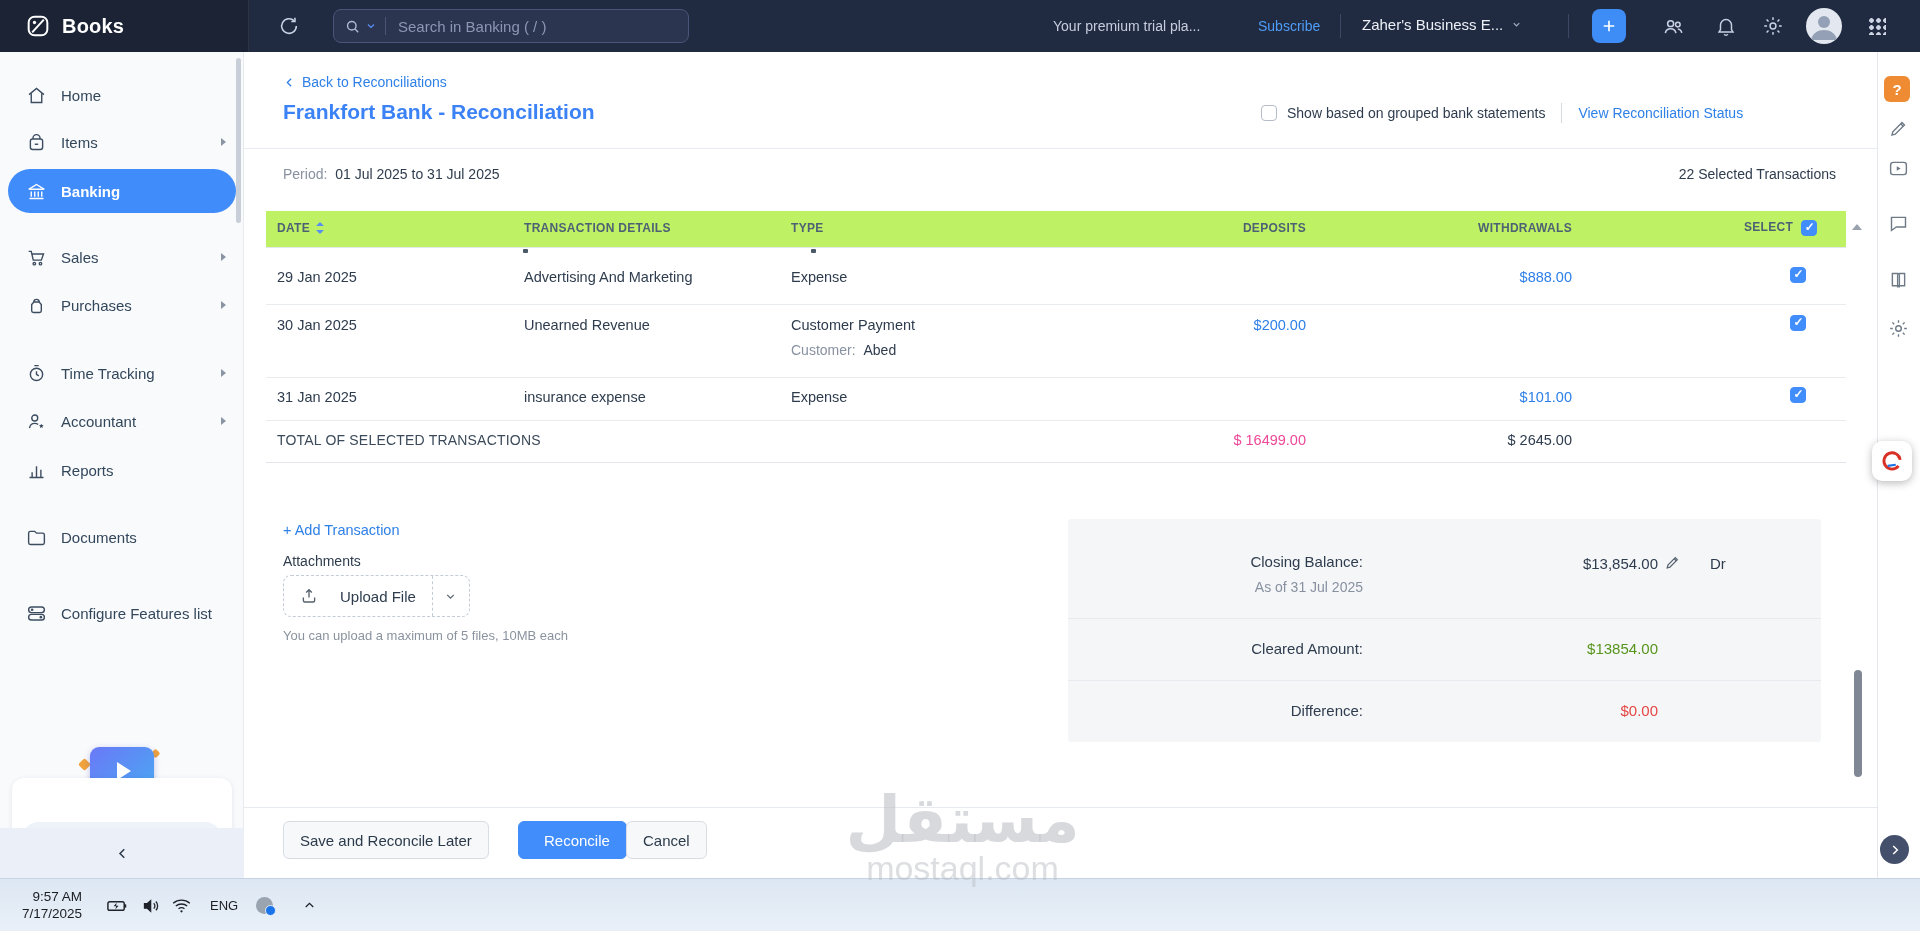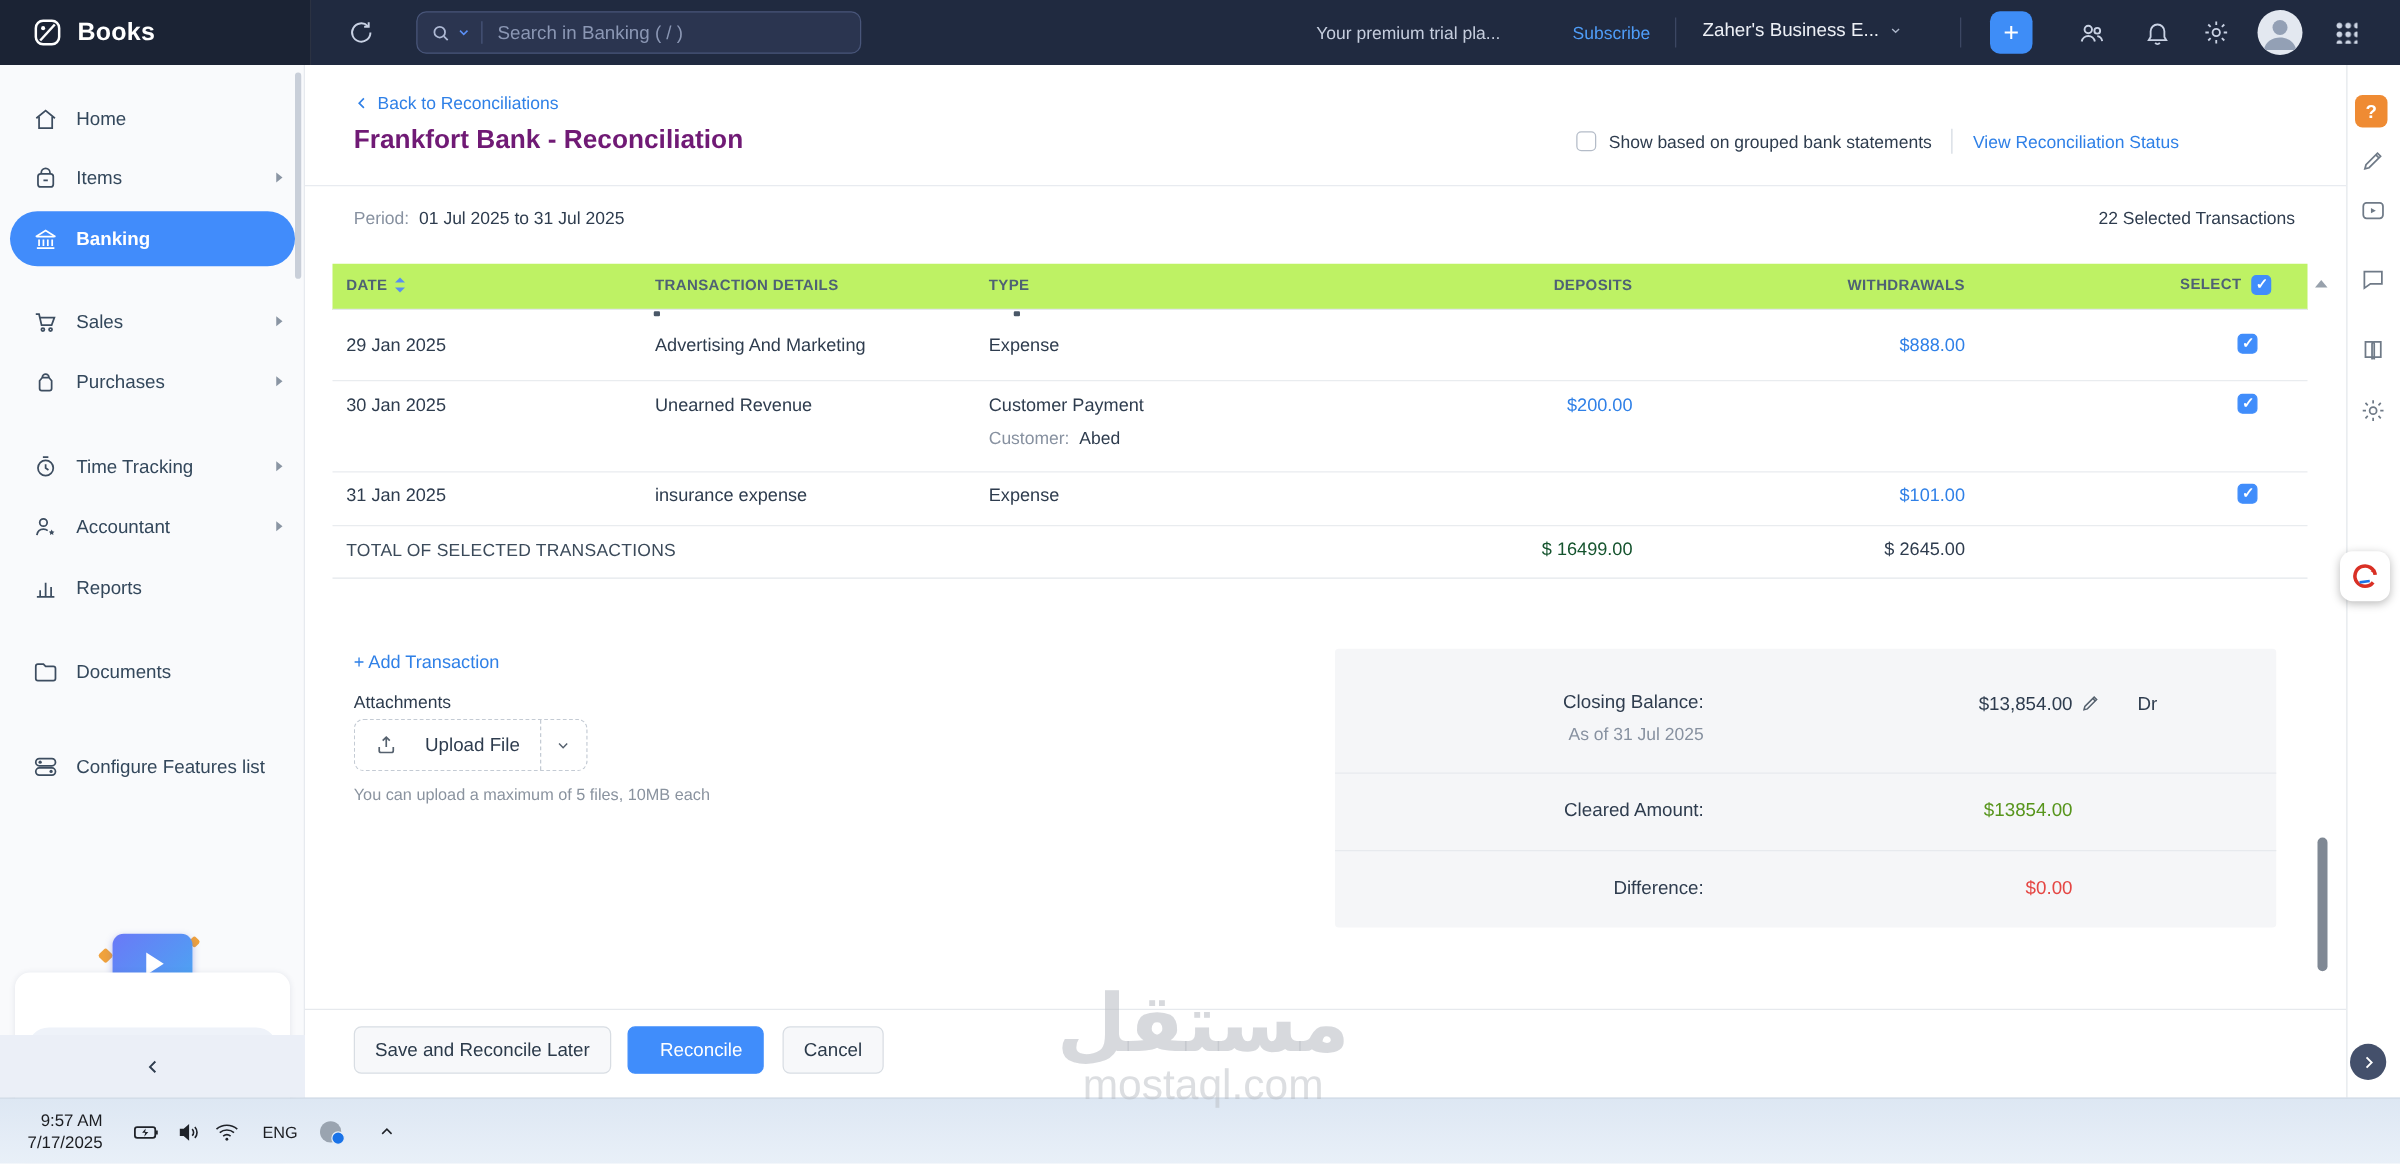--- a/index.html
+++ b/index.html
@@ -45,21 +45,21 @@
   .tour-pill{position:absolute;left:10px;top:44px;width:200px;height:34px;background:#eef2f9;border-radius:17px;display:flex;align-items:center;justify-content:center;gap:8px;cursor:pointer;}
   .tour-dot{width:8px;height:8px;border-radius:50%;background:#3e8df7;}
   .tour-pill .lbl{font-size:10.5px;font-weight:700;letter-spacing:.4px;color:#2c3a4c;}
   .tour-cut{position:absolute;left:14px;top:94px;height:5px;display:flex;gap:9px;}
   .tour-cut span{display:block;height:5px;background:#3f4c5e;border-radius:1px;}
   .sb-footer{position:absolute;left:0;top:776px;width:244px;height:50px;background:#ebeff7;display:flex;align-items:center;justify-content:center;cursor:pointer;}
 
   
   .main{position:absolute;left:244px;top:52px;width:1633px;height:826px;background:#fff;}
   .back-link{position:absolute;left:39px;top:22px;display:flex;align-items:center;gap:6px;color:#2f80e7;font-size:14px;cursor:pointer;}
-  .page-title{position:absolute;left:39px;top:48px;font-size:21px;font-weight:600;color:#701a75;}
+  .page-title{position:absolute;left:39px;top:48px;font-size:21px;font-weight:600;color:#3b82f6;}
   .hdr-right{position:absolute;left:1017px;top:51px;display:flex;align-items:center;}
   .cbx{width:16px;height:16px;border:1px solid #b4bcc8;border-radius:4px;background:#fff;box-sizing:border-box;cursor:pointer;}
   .cbx.checked{background:#408dfb;border-color:#408dfb;position:relative;}
   .cbx.checked::after{content:"✓";position:absolute;left:2.5px;top:-1px;color:#fff;font-size:12px;font-weight:700;}
   .hdr-right .lbl{margin-left:10px;font-size:14px;color:#2e3c4e;}
   .hdr-right .sep{width:1px;height:20px;background:#d4dae2;margin:0 16px;}
   .hdr-right .link{color:#2f80e7;font-size:14px;cursor:pointer;}
   .hdr-divider{position:absolute;left:0;top:96px;width:1633px;border-bottom:1px solid #e8ebf0;}
   .period-row{position:absolute;left:39px;top:114px;font-size:14px;}
   .period-row .pl{color:#8791a0;}
@@ -83,21 +83,21 @@
   .trow .c-det{position:absolute;left:258px;}
   .trow .c-type{position:absolute;left:525px;}
   .trow .c-dep{position:absolute;left:850px;width:190px;text-align:right;}
   .trow .c-wd{position:absolute;left:1116px;width:190px;text-align:right;}
   .trow .c-cb{position:absolute;left:1524px;}
   .amt{color:#2f80e7;cursor:pointer;}
   .cust-line{position:absolute;left:525px;top:38px;font-size:14px;}
   .cust-line .cl{color:#8791a0;} .cust-line .cv{color:#2e3c4e;margin-left:4px;}
   .total-row{position:absolute;left:22px;top:368px;width:1580px;height:42px;border-bottom:1px solid #e3e7ec;font-size:14px;color:#3b4a5a;}
   .total-row .t-lbl{position:absolute;left:11px;top:12px;letter-spacing:.2px;}
-  .total-row .t-dep{position:absolute;left:850px;width:190px;top:12px;text-align:right;color:#14532d;font-size:14.5px;}
+  .total-row .t-dep{position:absolute;left:850px;width:190px;top:12px;text-align:right;color:#ec4899;font-size:14.5px;}
   .total-row .t-wd{position:absolute;left:1116px;width:190px;top:12px;text-align:right;color:#2e3c4e;font-size:14.5px;}
 
   
   .scroll-up{position:absolute;left:1608px;top:172px;width:0;height:0;border-left:5px solid transparent;border-right:5px solid transparent;border-bottom:6px solid #98a1ac;cursor:pointer;}
   .scroll-thumb{position:absolute;left:1610px;top:618px;width:8px;height:107px;background:#7f8894;border-radius:4px;cursor:pointer;}
 
   
   .add-tx{position:absolute;left:39px;top:470px;font-size:14.5px;color:#2f80e7;cursor:pointer;}
   .attach-lbl{position:absolute;left:39px;top:501px;font-size:14px;color:#2e3c4e;}
   .upload-btn{position:absolute;left:39px;top:523px;height:40px;display:flex;align-items:stretch;border:1px dashed #c4cbd4;border-radius:8px;background:#fff;cursor:pointer;}
@@ -452,21 +452,21 @@
         <span class="sum-val green" style="top:21px;">$13854.00</span>
       </div>
       <div class="sum-row sum-r3">
         <span class="sum-lbl" style="top:21px;">Difference:</span>
         <span class="sum-val red" style="top:21px;">$0.00</span>
       </div>
     </div>
 
     <div class="bottom-bar">
       <button class="btn gray" style="left:39px;">Save and Reconcile Later</button>
-      <button class="btn blue" style="left:258px;padding-left:25px;">Reconcile</button>
+      <button class="btn blue" style="left:274px;padding-left:25px;">Reconcile</button>
       <button class="btn gray" style="left:382px;">Cancel</button>
     </div>
   </div>
 
   <div class="rstrip">
     <span class="help-btn">?</span>
     <span class="rs-icon" style="top:66px;">
       <svg width="21" height="21" viewBox="0 0 24 24" fill="none" stroke="currentColor" stroke-width="1.6">
           <path d="M4.5 19.5l1-3.8L16 5.2l2.8 2.8L8.3 18.5z"></path>
           <path d="M14.5 6.7l2.8 2.8"></path>

